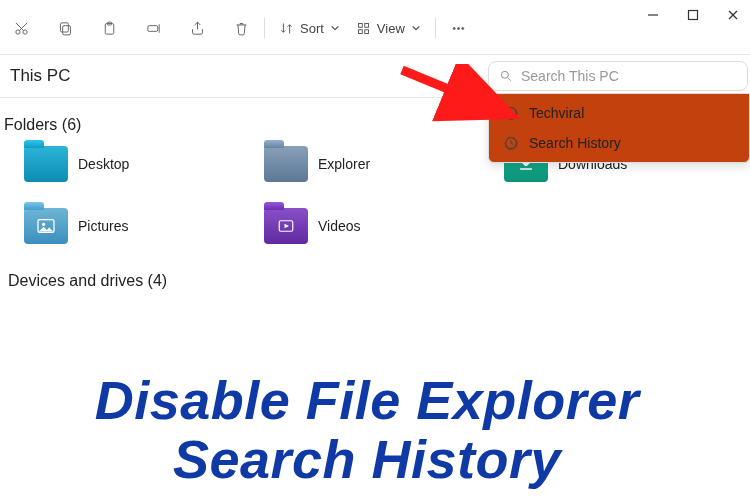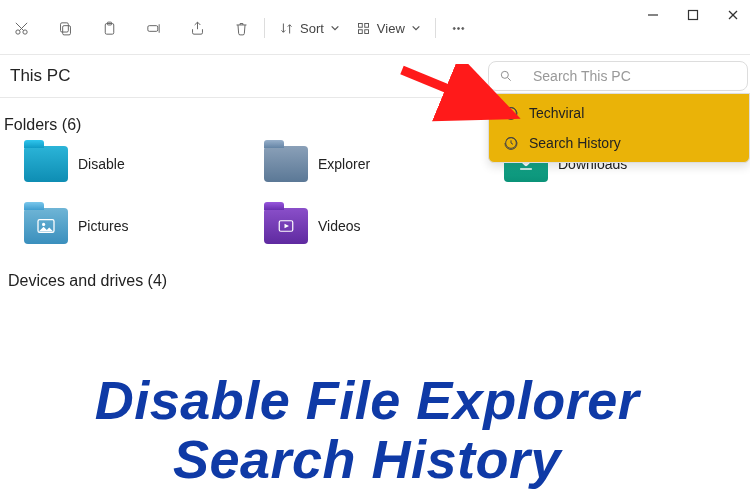--- a/index.html
+++ b/index.html
@@ -12,23 +12,23 @@
   .tb-btn { width: 34px; height: 32px; display: flex; align-items: center; justify-content: center; cursor: pointer; border-radius: 4px; }
   .tb-btn svg { width: 17px; height: 17px; stroke: #666; stroke-width: 1.4; fill: none; }
   .tb-div { width: 1px; height: 20px; background: #ddd; margin: 0 6px; }
   .tb-combo { display: flex; align-items: center; gap: 6px; padding: 4px 8px; cursor: pointer; color: #444; font-size: 13px; }
   .tb-combo svg { width: 15px; height: 15px; stroke: #555; stroke-width: 1.5; fill: none; }
   .chev { width: 10px !important; height: 10px !important; }
   .addr-row { display: flex; align-items: center; padding: 6px 0 6px 4px; border-bottom: 1px solid #e8e8e8; gap: 8px; }
   .addr-box { flex: 1; display: flex; align-items: center; justify-content: space-between; padding: 4px 10px 4px 6px; font-size: 17px; color: #222; }
   .addr-box .chev-down svg { width: 12px; height: 12px; stroke: #555; fill: none; stroke-width: 1.5; }
   .search-wrap { position: relative; width: 260px; margin-right: 2px; }
-  .search-field { display: flex; align-items: center; gap: 20px; padding: 6px 10px; border: 1px solid #ddd; border-radius: 8px; font-size: 14px; color: #999; }
+  .search-field { display: flex; align-items: center; gap: 8px; padding: 6px 10px; border: 1px solid #ddd; border-radius: 8px; font-size: 14px; color: #999; }
   .search-field svg { width: 14px; height: 14px; stroke: #888; stroke-width: 1.6; fill: none; }
-  .dropdown { position: absolute; top: 32px; left: 0; right: -2px; background: #eab308; border: 1px solid #ddd; border-radius: 0 0 6px 6px; box-shadow: 0 4px 10px rgba(0,0,0,.12); z-index: 5; padding: 4px 0; text-align: center; }
+  .dropdown { position: absolute; top: 32px; left: 0; right: -2px; background: #c2410c; border: 1px solid #ddd; border-radius: 0 0 6px 6px; box-shadow: 0 4px 10px rgba(0,0,0,.12); z-index: 5; padding: 4px 0; text-align: center; }
   .dd-item { display: flex; align-items: center; gap: 10px; padding: 7px 14px; font-size: 14px; color: #222; cursor: pointer; }
   .dd-item svg { width: 16px; height: 16px; stroke: #444; stroke-width: 1.5; fill: none; }
   .section-head { padding: 18px 4px 8px 4px; font-size: 16px; color: #222; }
   .folders-grid { display: flex; flex-wrap: wrap; gap: 26px 40px; padding: 4px 4px 12px 24px; }
   .folder { display: flex; align-items: center; gap: 10px; width: 200px; cursor: pointer; }
   .f-icon { width: 44px; height: 36px; border-radius: 4px; position: relative; }
   .f-icon::before { content: ""; position: absolute; top: -6px; left: 0; width: 20px; height: 8px; border-radius: 3px 3px 0 0; background: inherit; filter: brightness(1.1); }
   .f-label { font-size: 14px; color: #222; }
   .icon-desktop { background: linear-gradient(#2bb4d8,#0e8db3); }
   .icon-documents { background: linear-gradient(#8aa0b8,#5b7896); }
@@ -173,21 +173,21 @@
         <span>Search History</span>
       </div>
     </div>
   </div>
 </div>
 
 <div class="section-head">Folders (6)</div>
 <div class="folders-grid">
   <div class="folder">
     <div class="f-icon icon-desktop"></div>
-    <span class="f-label">Disable</span>
+    <span class="f-label">Desktop</span>
   </div>
   <div class="folder">
     <div class="f-icon icon-documents"></div>
     <span class="f-label">Explorer</span>
   </div>
   <div class="folder">
     <div class="f-icon icon-downloads">
         <svg viewBox="0 0 24 24">
           <path d="M12 4v10M12 14l-4-4M12 14l4-4M5 18h14"></path>
         </svg>

